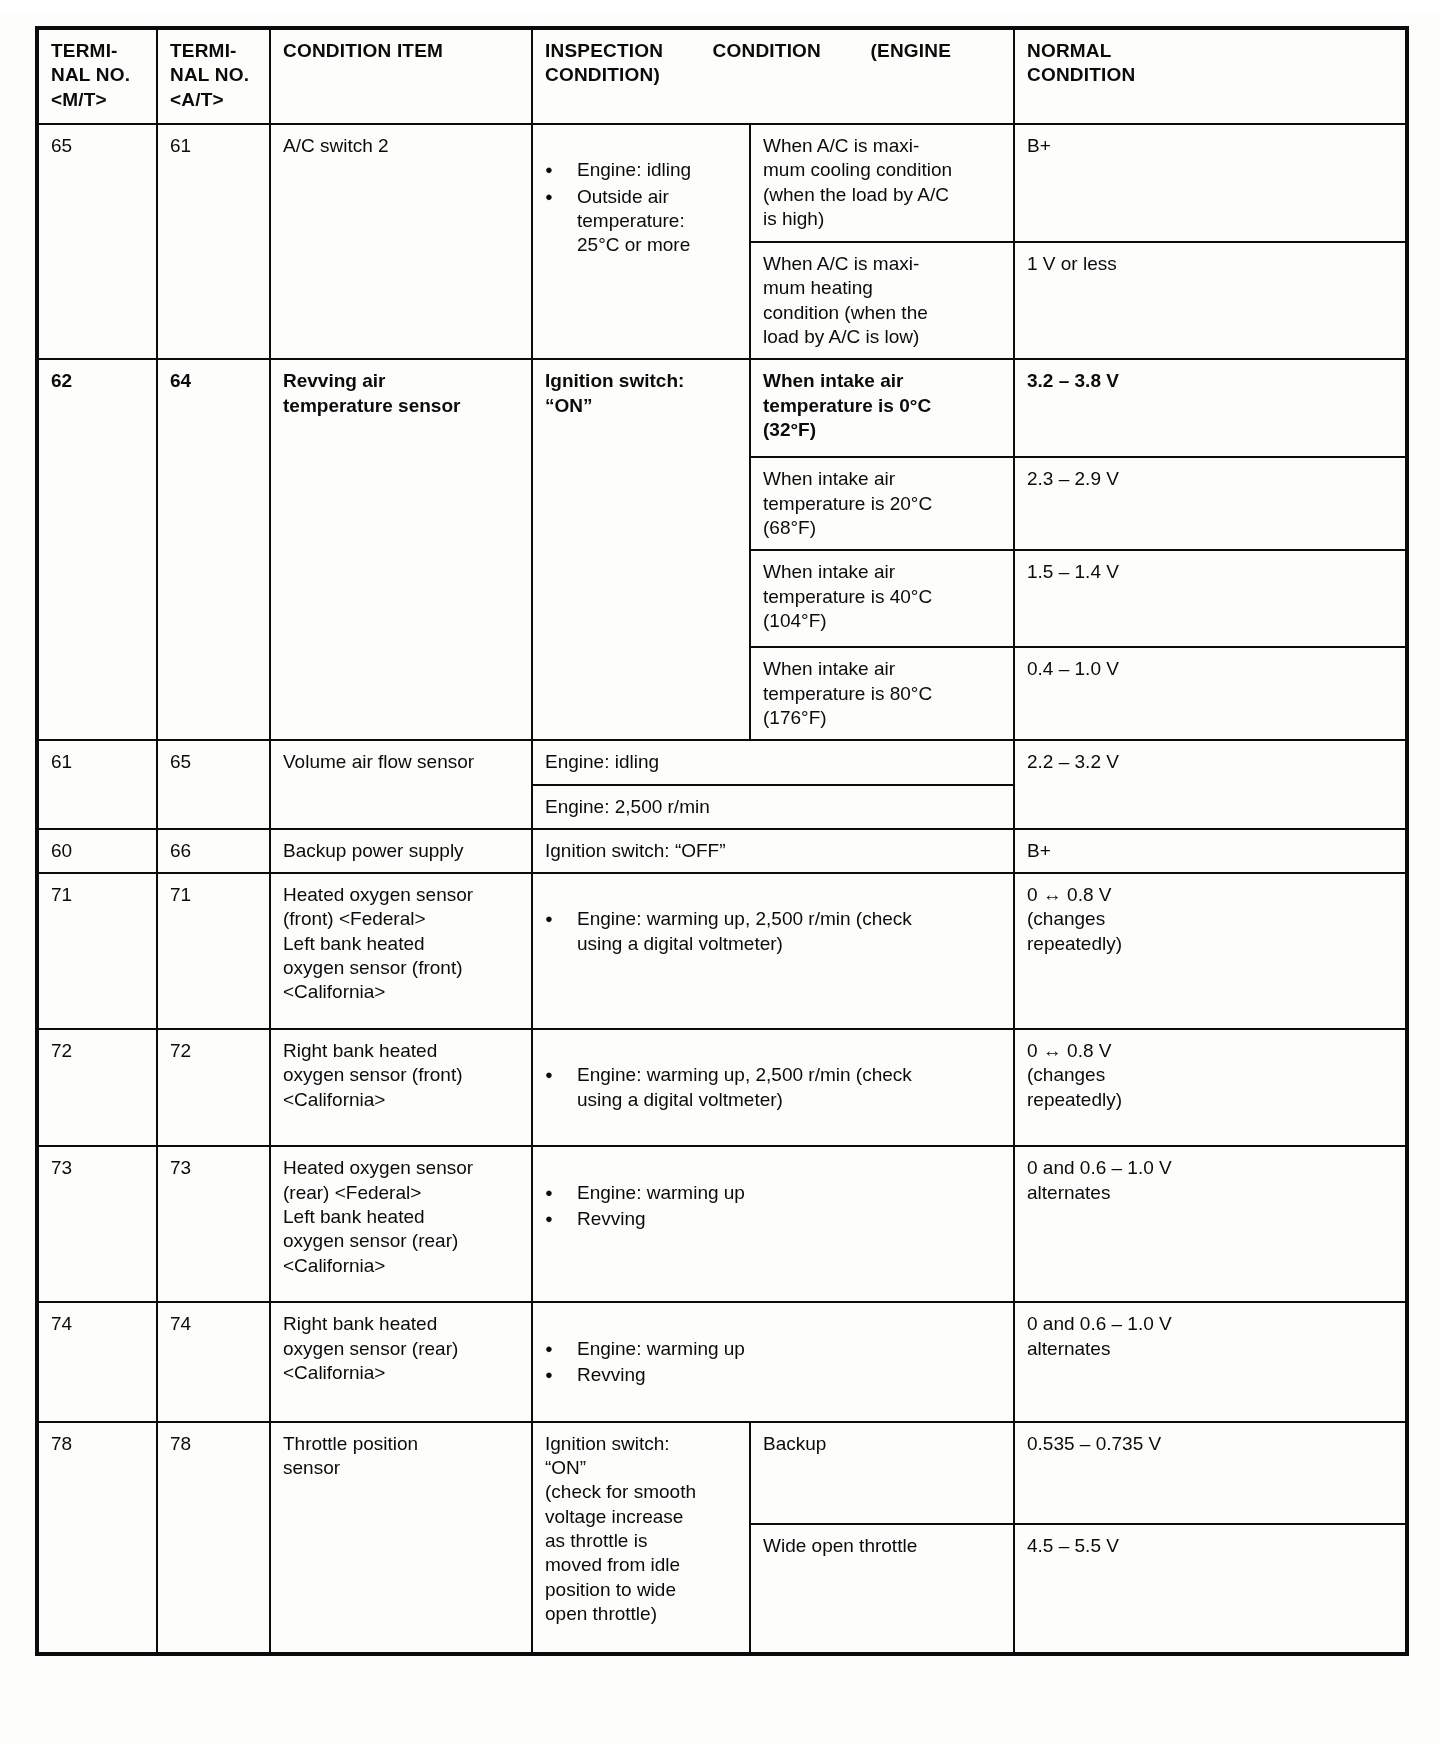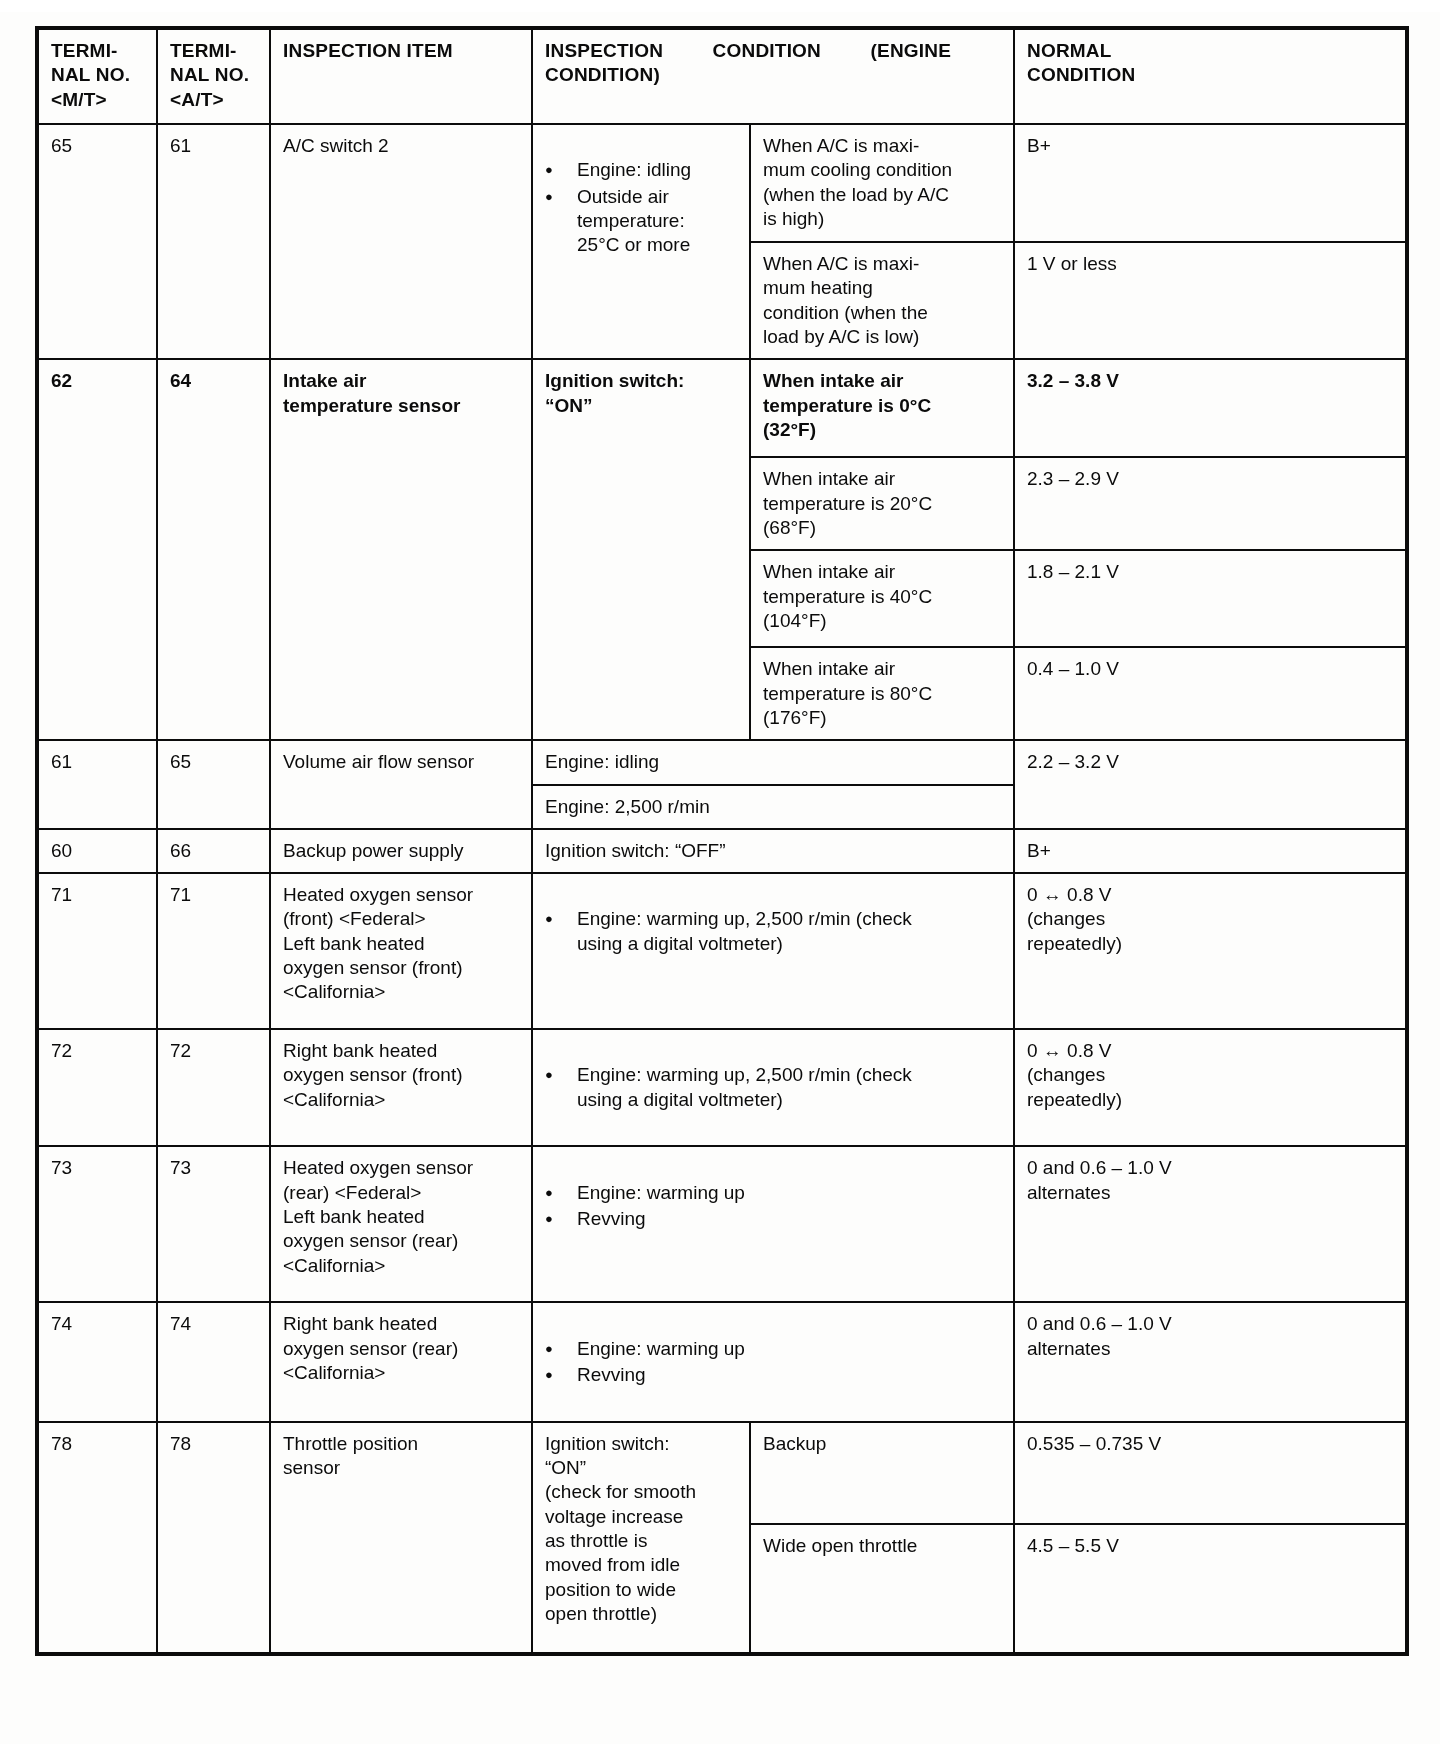--- a/index.html
+++ b/index.html
@@ -82,21 +82,21 @@
       <col style="width:393px">
     </colgroup>
     <thead>
       <tr class="trh96">
         <th>TERMI-
 NAL NO.
 &lt;M/T&gt;</th>
         <th>TERMI-
 NAL NO.
 &lt;A/T&gt;</th>
-        <th>INSPECTION ITEM</th>
+        <th>CONDITION ITEM</th>
         <th colspan="2" class="spread">INSPECTION CONDITION (ENGINE
 CONDITION)</th>
         <th>NORMAL
 CONDITION</th>
       </tr>
     </thead>
     <tbody>
 
       <tr class="trh118">
         <td class="num" rowspan="2">65</td>
@@ -120,40 +120,40 @@
         <td>When A/C is maxi-
 mum heating
 condition (when the
 load by A/C is low)</td>
         <td>1 V or less</td>
       </tr>
 
       <tr class="trh98">
         <td class="num" rowspan="4">62</td>
         <td class="num" rowspan="4">64</td>
-        <td rowspan="4">Intake air
+        <td rowspan="4">Revving air
 temperature sensor</td>
         <td rowspan="4">Ignition switch:
 “ON”</td>
         <td>When intake air
 temperature is 0°C
 (32°F)</td>
         <td>3.2 – 3.8 V</td>
       </tr>
       <tr class="trh90">
         <td>When intake air
 temperature is 20°C
 (68°F)</td>
         <td>2.3 – 2.9 V</td>
       </tr>
       <tr class="trh97">
         <td>When intake air
 temperature is 40°C
 (104°F)</td>
-        <td>1.8 – 2.1 V</td>
+        <td>1.5 – 1.4 V</td>
       </tr>
       <tr class="trh93">
         <td>When intake air
 temperature is 80°C
 (176°F)</td>
         <td>0.4 – 1.0 V</td>
       </tr>
 
       <tr class="trh44">
         <td class="num" rowspan="2">61</td>

